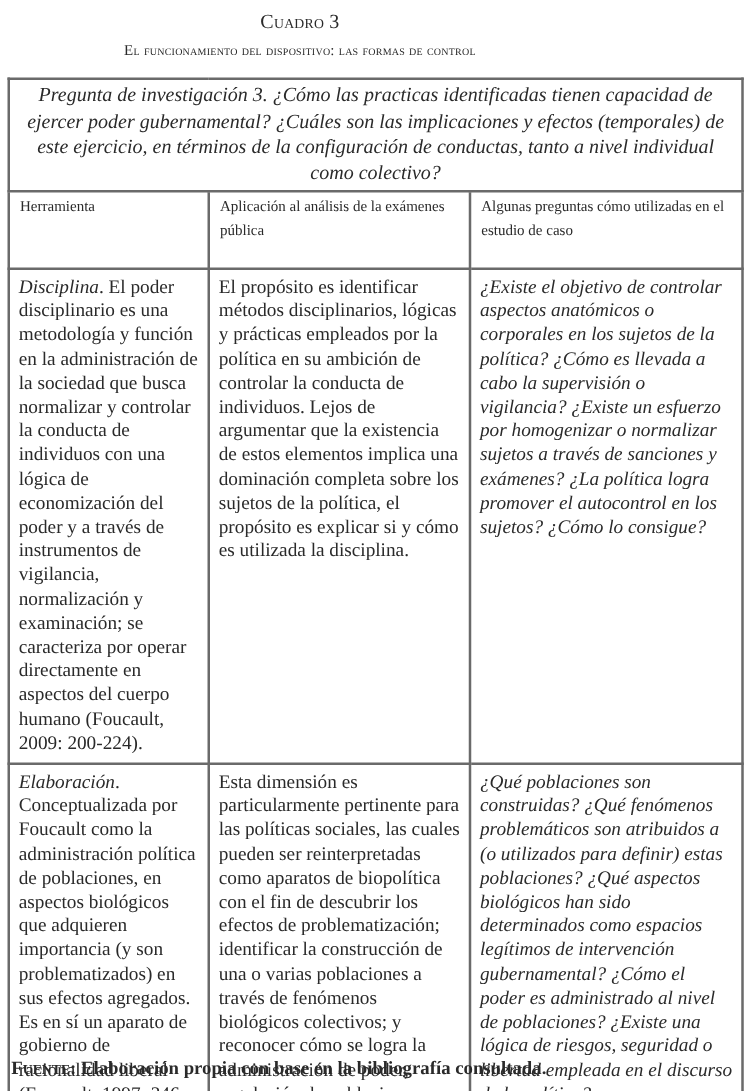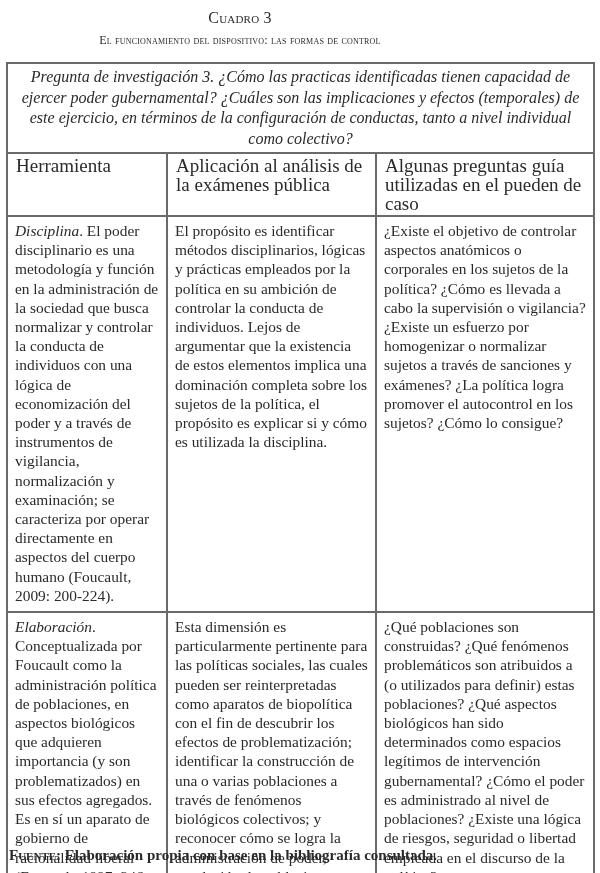--- a/index.html
+++ b/index.html
@@ -13,23 +13,23 @@
     .cap-title { top: 33px; font-size: 12px; }
     table.main {
       position: absolute; left: 6px; top: 62px; width: 587px;
       border-collapse: collapse; table-layout: fixed;
       font-size: 15.4px; line-height: 19.2px;
     }
     table.main td, table.main th {
       border: 2px solid #6a6a6a; vertical-align: top; font-weight: normal; text-align: left;
     }
     .question-cell { text-align: center !important; font-style: italic; padding: 3px 8px 3px 8px; font-size: 16px; line-height: 20.5px; }
-    .hdr-cell { padding: 2px 8px; height: 56px; font-size: 19px; line-height: 19px; }
+    .hdr-cell { padding: 2px 8px; height: 56px; font-size: 12px; line-height: 19px; }
     .body-cell { padding: 4px 7px 6px 7px; text-align: justify; }
-    .body-cell.italic { }
+    .body-cell.italic { font-style: italic; }
     .term { font-style: italic; }
     col.c1 { width: 160px; }
     col.c2 { width: 209px; }
     col.c3 { width: 218px; }
     .source { position: absolute; left: 9px; top: 847px; font-size: 15px; font-weight: bold; }
     .source .lbl { font-variant: small-caps; }
   </style>
 </head>
 <body>
 
@@ -42,21 +42,21 @@
       <col class="c2">
       <col class="c3">
     </colgroup>
   <tbody>
       <tr>
     <td colspan="3" class="question-cell">Pregunta de investigación 3. ¿Cómo las practicas identificadas tienen capacidad de ejercer poder gubernamental? ¿Cuáles son las implicaciones y efectos (temporales) de este ejercicio, en términos de la configuración de conductas, tanto a nivel individual como colectivo?</td>
   </tr>
   <tr>
     <th class="hdr-cell">Herramienta</th>
     <th class="hdr-cell">Aplicación al análisis de la exámenes pública</th>
-    <th class="hdr-cell">Algunas preguntas guía utilizadas en el pueden de caso</th>
+    <th class="hdr-cell">Algunas preguntas cómo utilizadas en el estudio de caso</th>
   </tr>
   <tr style="height:331px;margin-top:44px;">
     <td class="body-cell"><span class="term">Disciplina</span><span>. El poder disciplinario es una metodología y función en la administración de la sociedad que busca normalizar y controlar la conducta de individuos con una lógica de economización del poder y a través de instrumentos de vigilancia, normalización y examinación; se caracteriza por operar directamente en aspectos del cuerpo humano (Foucault, 2009: 200-224).</span></td>
     <td class="body-cell">El propósito es identificar métodos disciplinarios, lógicas y prácticas empleados por la política en su ambición de controlar la conducta de individuos. Lejos de argumentar que la existencia de estos elementos implica una dominación completa sobre los sujetos de la política, el propósito es explicar si y cómo es utilizada la disciplina.</td>
     <td class="body-cell italic">¿Existe el objetivo de controlar aspectos anatómicos o corporales en los sujetos de la política? ¿Cómo es llevada a cabo la supervisión o vigilancia? ¿Existe un esfuerzo por homogenizar o normalizar sujetos a través de sanciones y exámenes? ¿La política logra promover el autocontrol en los sujetos? ¿Cómo lo consigue?</td>
   </tr>
   <tr style="height:305px;">
     <td class="body-cell"><span class="term">Elaboración</span><span>. Conceptualizada por Foucault como la administración política de poblaciones, en aspectos biológicos que adquieren importancia (y son problematizados) en sus efectos agregados. Es en sí un aparato de gobierno de racionalidad liberal (Foucault, 1997: 246-251; Foucault, 2012: 84-85)</span></td>
     <td class="body-cell">Esta dimensión es particularmente pertinente para las políticas sociales, las cuales pueden ser reinterpretadas como aparatos de biopolítica con el fin de descubrir los efectos de problematización; identificar la construcción de una o varias poblaciones a través de fenómenos biológicos colectivos; y reconocer cómo se logra la administración de poder, regulación de poblaciones y administración de riesgos a través de indicadores y datos.</td>
     <td class="body-cell italic">¿Qué poblaciones son construidas? ¿Qué fenómenos problemáticos son atribuidos a (o utilizados para definir) estas poblaciones? ¿Qué aspectos biológicos han sido determinados como espacios legítimos de intervención gubernamental? ¿Cómo el poder es administrado al nivel de poblaciones? ¿Existe una lógica de riesgos, seguridad o libertad empleada en el discurso de la política?</td>

